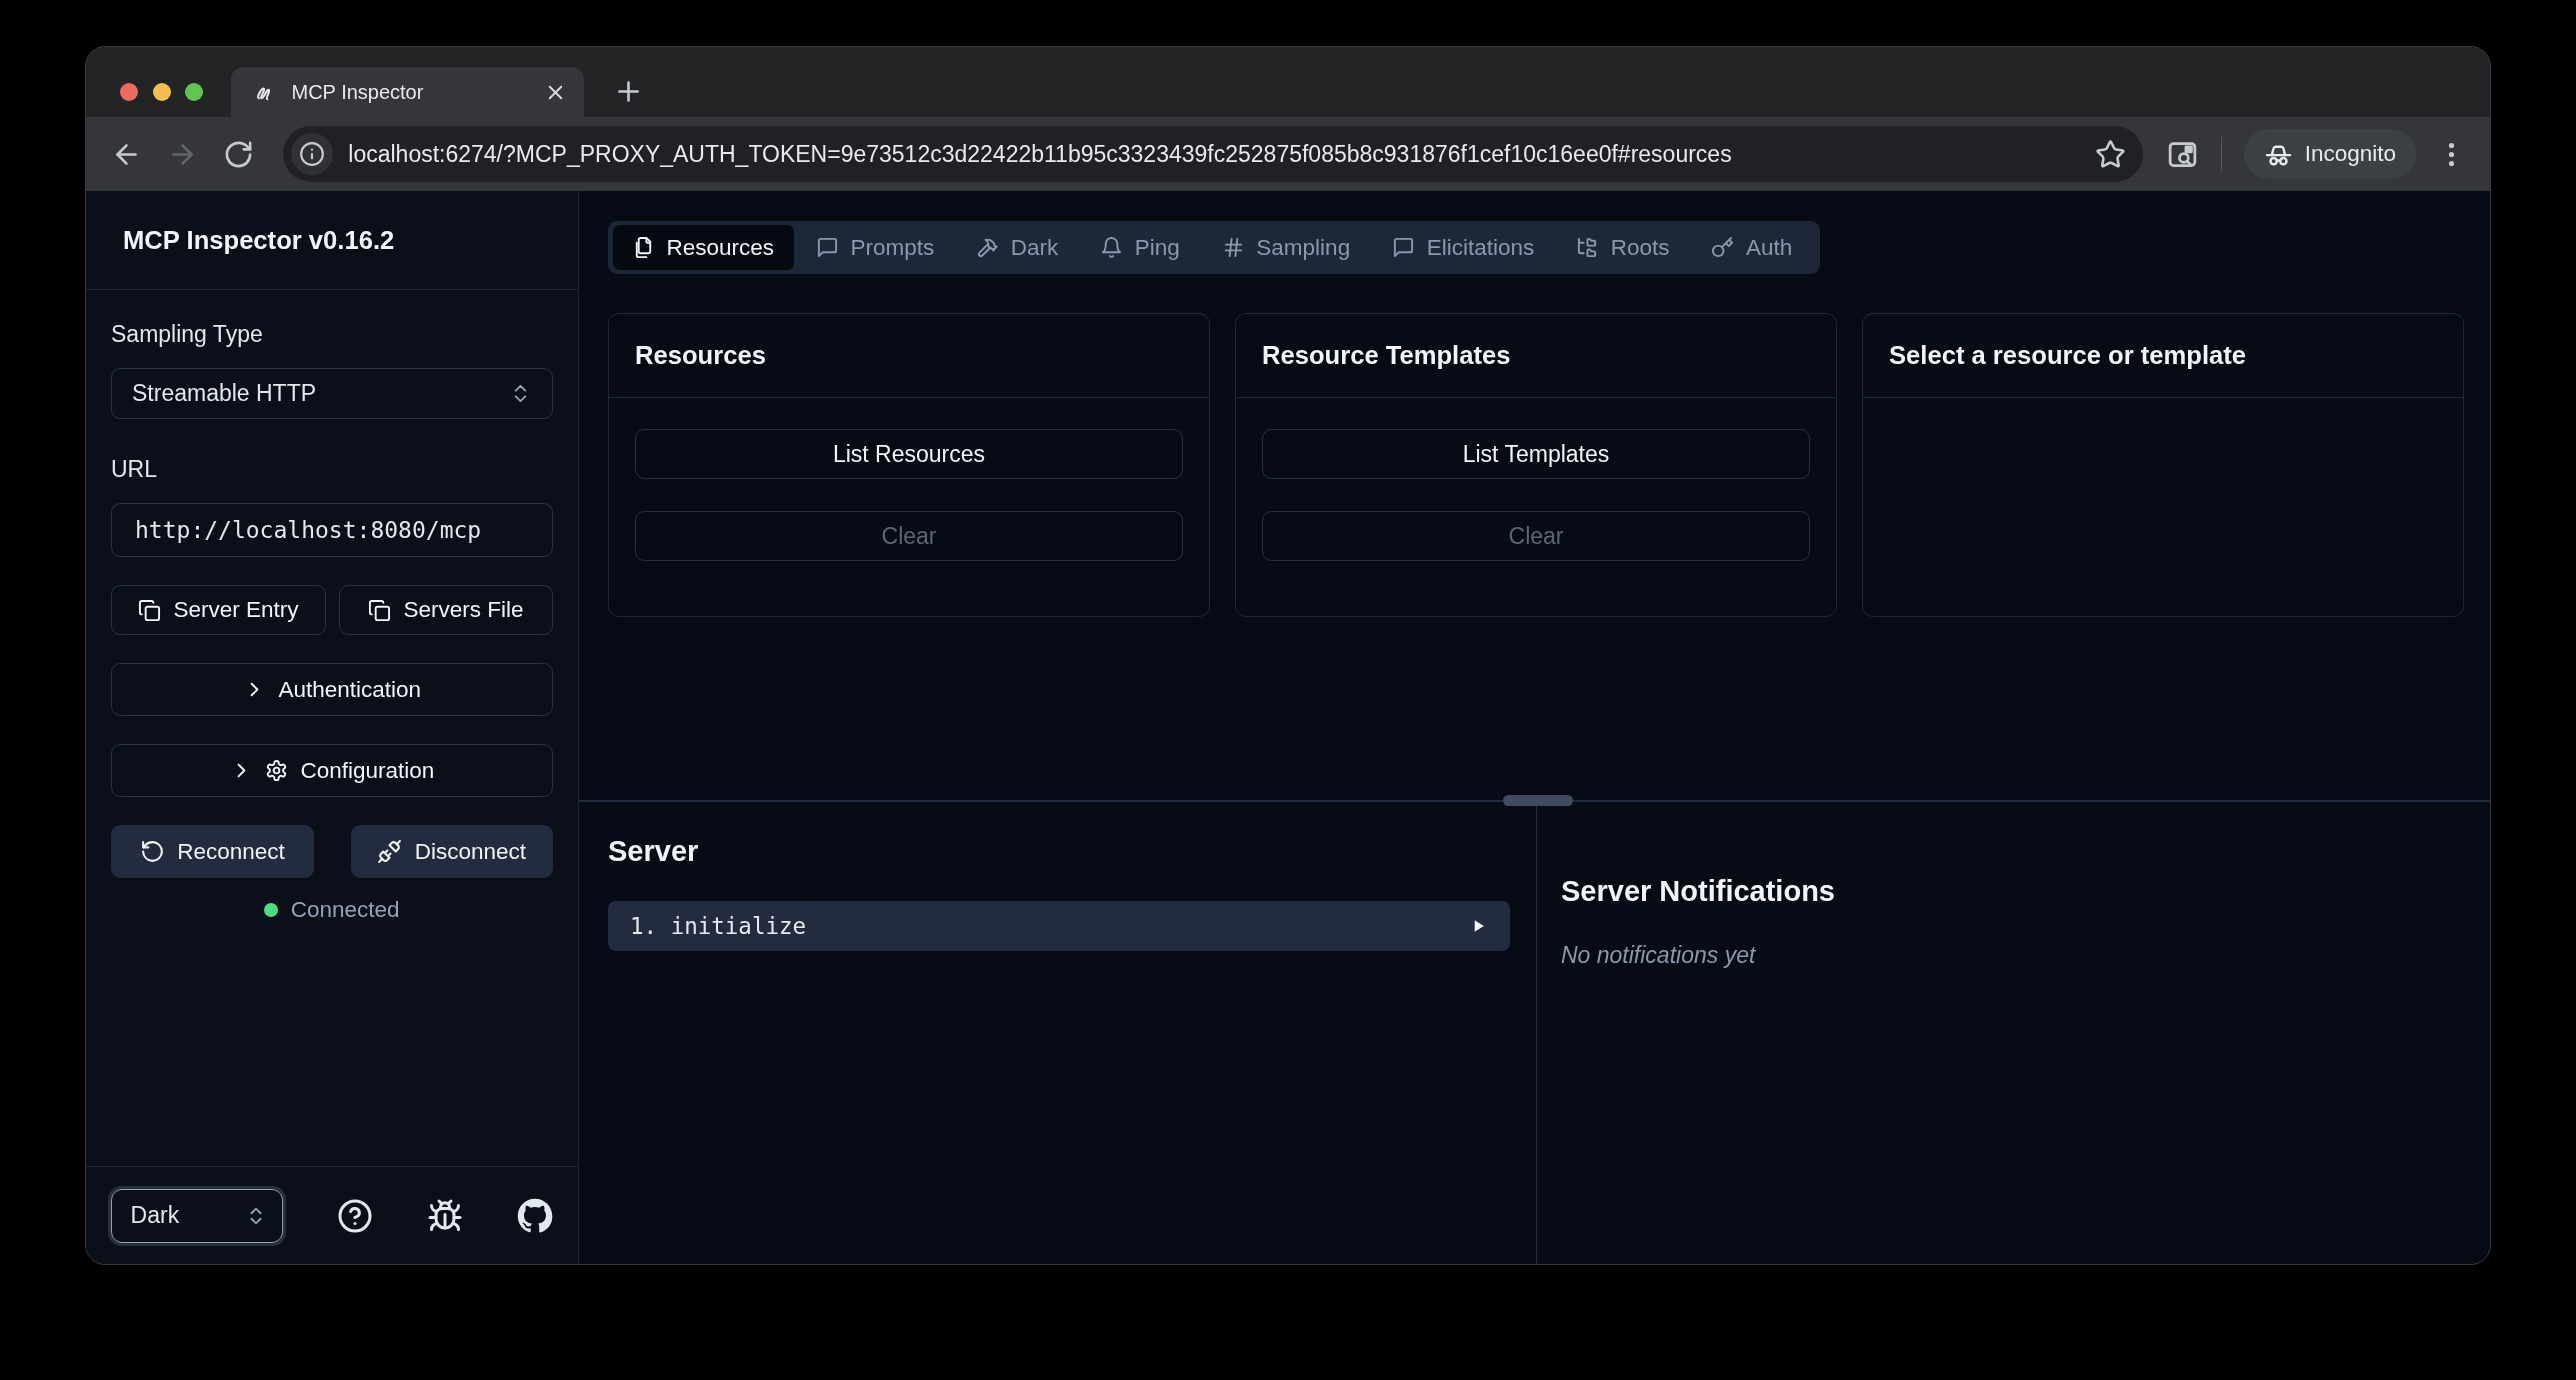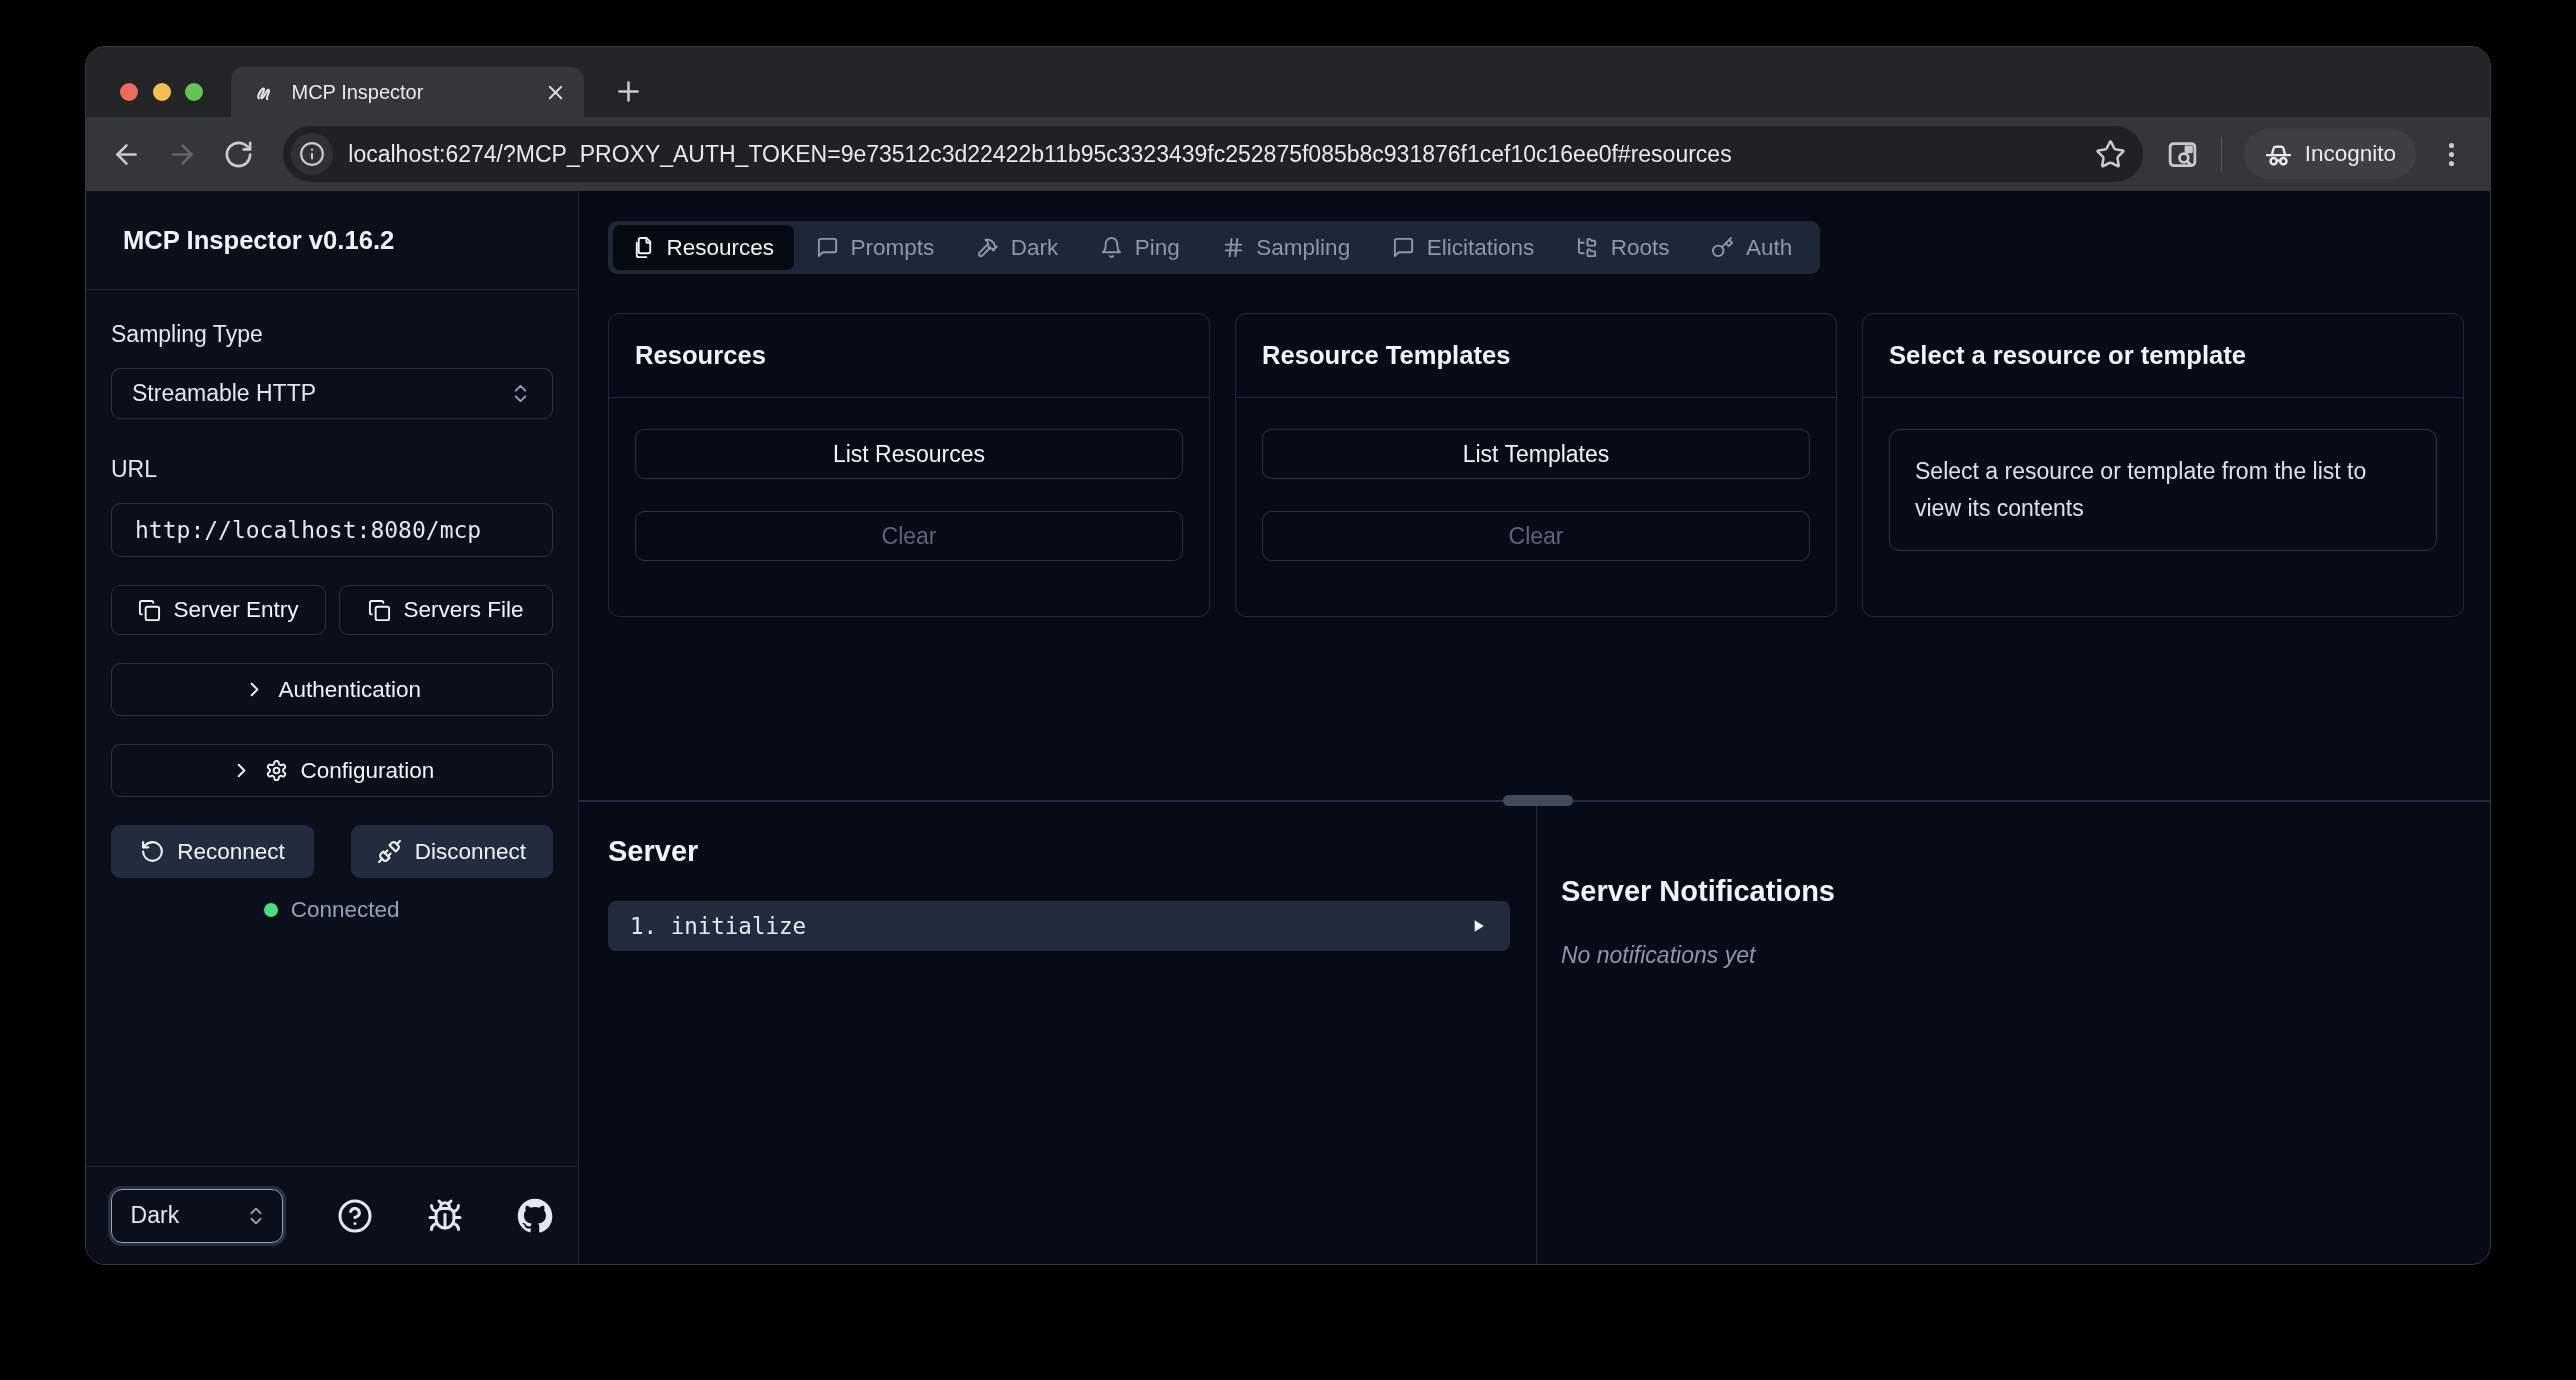--- a/index.html
+++ b/index.html
@@ -389,23 +389,20 @@
           </div>
           <div class="card">
             <div class="card-header">Resource Templates</div>
             <div class="card-body">
               <button class="card-btn">List Templates</button>
               <button class="card-btn disabled">Clear</button>
             </div>
           </div>
           <div class="card">
             <div class="card-header">Select a resource or template</div>
-            <div class="card-body">
-              <div class="preview-box">Select a resource or template from the list to view its contents</div>
-            </div>
           </div>
         </div>
       </div>
 
       <div class="splitter">
         <div class="handle"></div>
       </div>
 
       <div class="bottom">
         <div class="history-pane">

